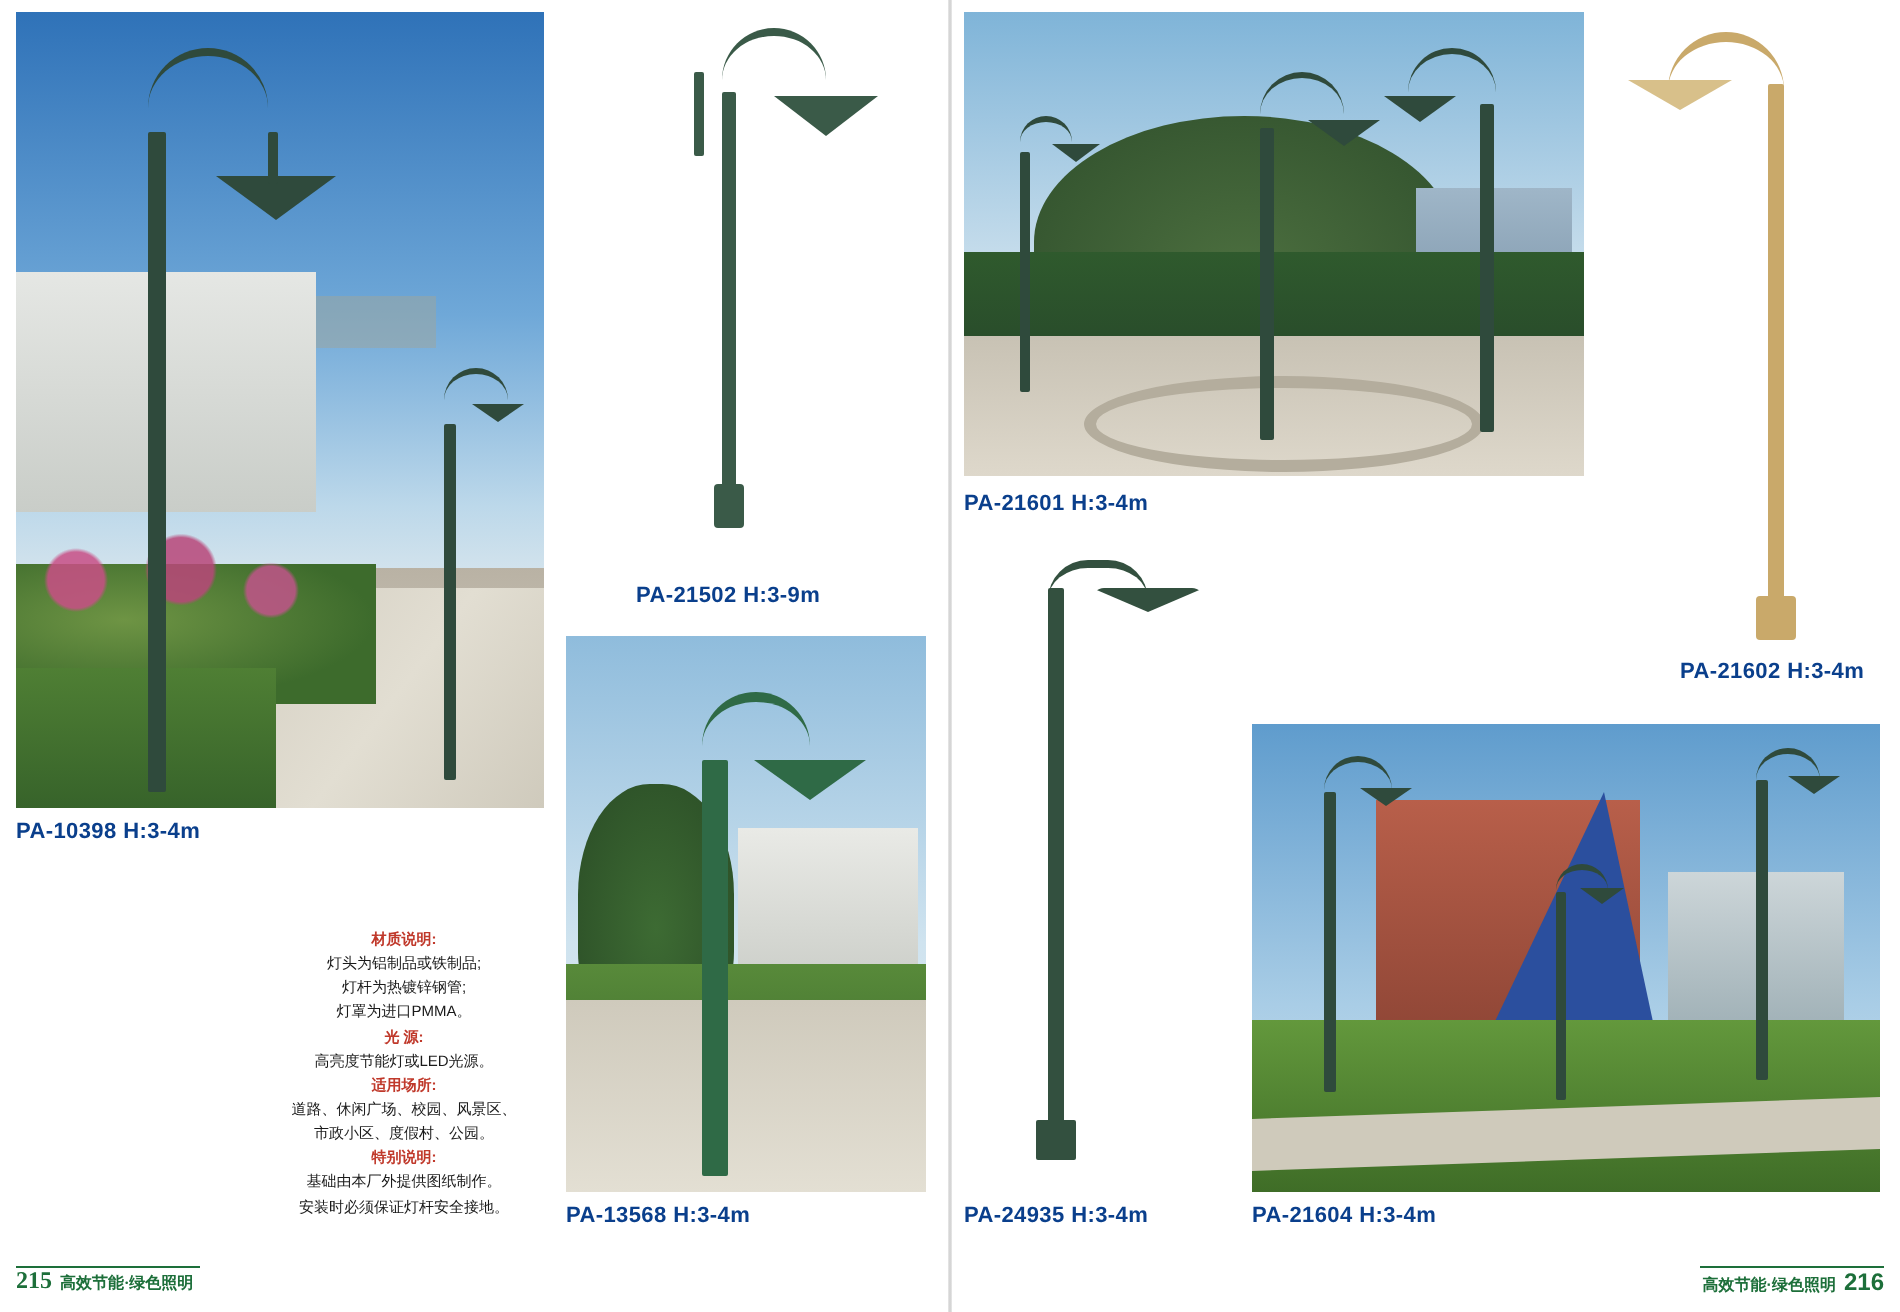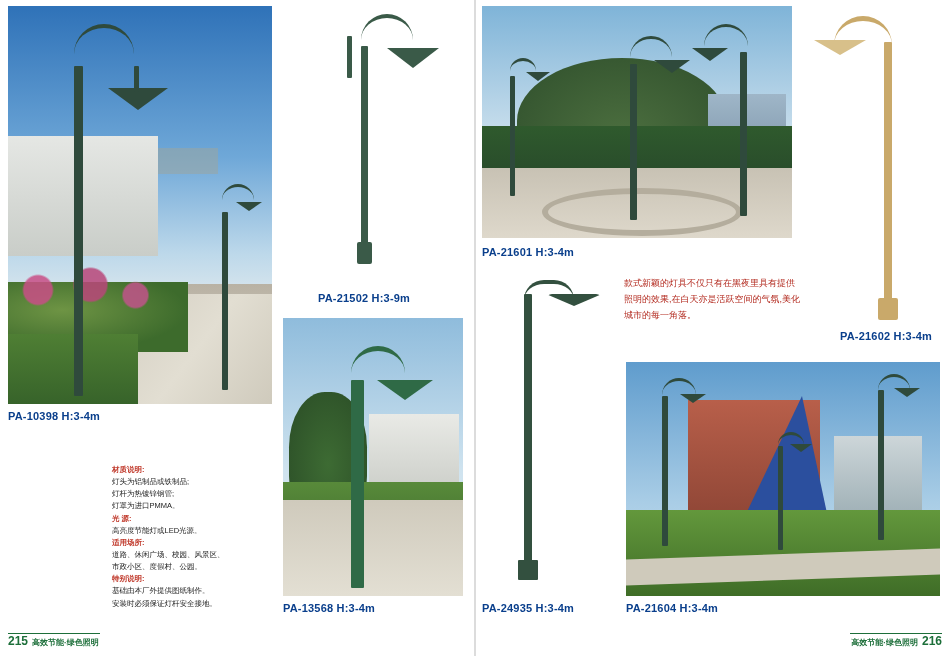--- a/index.html
+++ b/index.html
@@ -189,20 +189,21 @@
   }
 
   
   #specblock {
     position: absolute;
     left: 112px; top: 464px;
     width: 180px;
     font-size: 7.5px;
     line-height: 1.62;
     color: #1a1a1a;
+    text-align: center;
   }
   #specblock .hd { color: #c0392b; font-weight: bold; }
   #specblock .row { white-space: nowrap; }
 
   #descblock {
     position: absolute;
     left: 624px; top: 276px;
     width: 176px;
     font-size: 9px;
     line-height: 1.75;
@@ -210,21 +211,21 @@
   }
 
   
   .folio {
     position: absolute;
     bottom: 8px;
     font-size: 11px;
     font-weight: bold;
     color: #1d6f3a;
   }
-  #folioL { left: 8px; }
+  #folioL { left: 8px; font-family: Liberation Serif, serif; }
   #folioR { right: 8px; }
   .folio .num {
     display: inline-block;
     color: #1d6f3a;
     font-size: 12px;
     margin-right: 4px;
   }
   .folio .txt { font-size: 8px; color: #1d6f3a; font-weight: bold; }
   #folioR .num { margin-right: 0; margin-left: 4px; }
   .footrule {
@@ -348,21 +349,20 @@
     <div class="row hd">光    源:</div>
     <div class="row">高亮度节能灯或LED光源。</div>
     <div class="row hd">适用场所:</div>
     <div class="row">道路、休闲广场、校园、风景区、</div>
     <div class="row">市政小区、度假村、公园。</div>
     <div class="row hd">特别说明:</div>
     <div class="row">基础由本厂外提供图纸制作。</div>
     <div class="row">安装时必须保证灯杆安全接地。</div>
   </div>
 
-  <div id="descblock">款式新颖的灯具不仅只有在黑夜里具有提供照明的效果,在白天亦是活跃空间的气氛,美化城市的每一角落。</div>
 
   <div class="footrule" id="ruleL"></div>
   <div class="footrule" id="ruleR"></div>
 
   <div class="folio" id="folioL">
     <span class="num">215</span><span class="txt">高效节能·绿色照明</span>
   </div>
 
   <div class="folio" id="folioR">
     <span class="txt">高效节能·绿色照明</span><span class="num">216</span>

